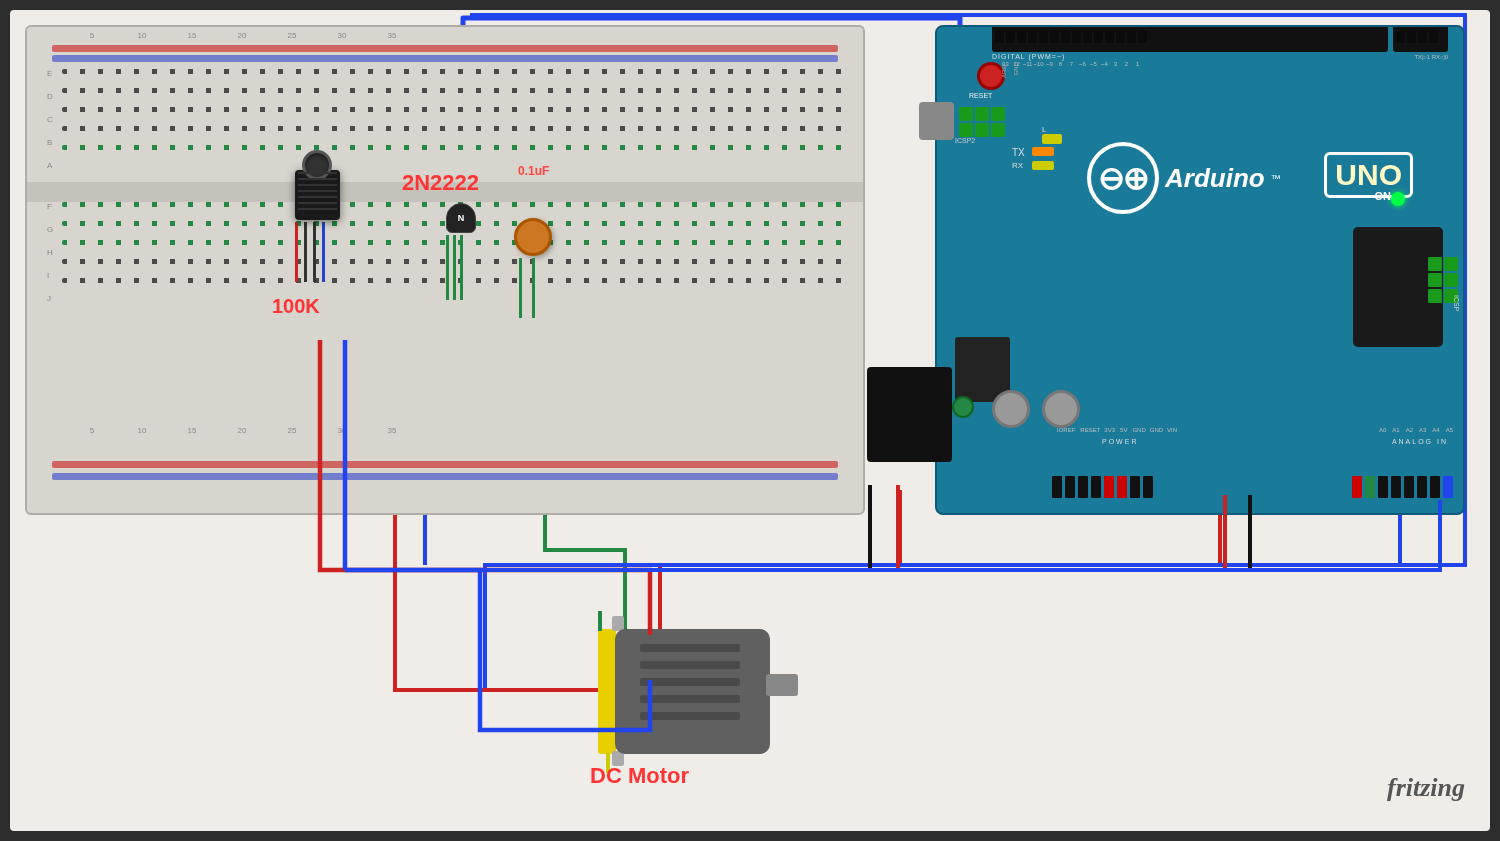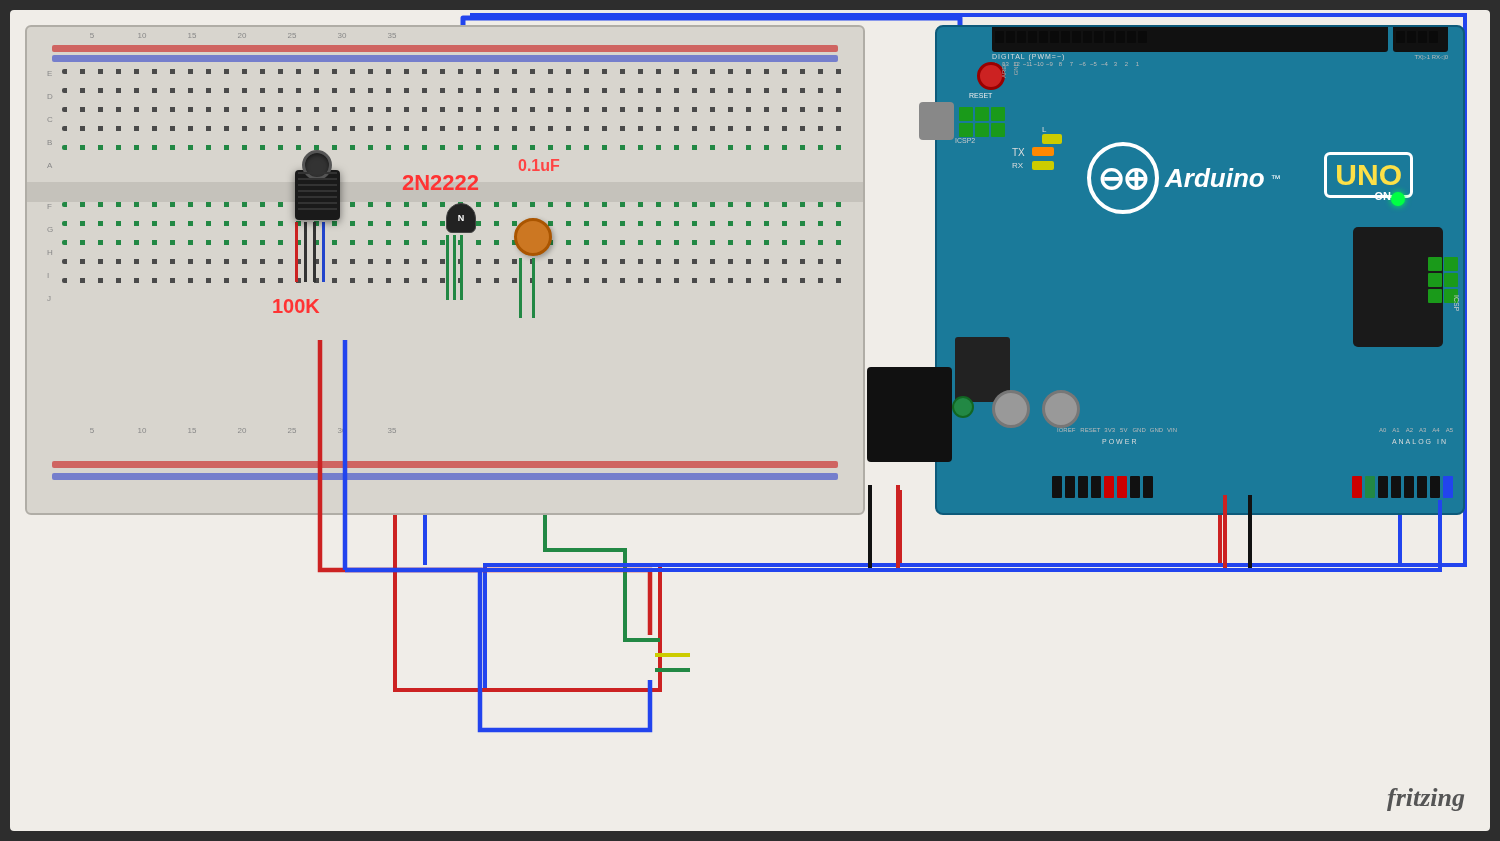--- a/index.html
+++ b/index.html
@@ -213,21 +213,21 @@
 
     <div style="position:absolute; top:208px; left:504px;">
       <div style="width:38px; height:38px; background:#cc7722; border-radius:50%; border:3px solid #aa5500; box-shadow: 2px 2px 5px rgba(0,0,0,0.3);"></div>
 
       <div style="display:flex; gap:10px; margin-top:2px; margin-left:5px;">
         <div style="width:3px; height:60px; background:#228844;"></div>
         <div style="width:3px; height:60px; background:#228844;"></div>
       </div>
     </div>
 
-    <div style="position:absolute; top:147px; left:508px; font-size:16px; font-weight:bold; color:#ff4444; font-family:Arial,sans-serif;">0.1uF</div>
+    <div style="position:absolute; top:154px; left:508px; font-size:12px; font-weight:bold; color:#ff4444; font-family:Arial,sans-serif;">0.1uF</div>
 
     <div class="arduino" style="position:absolute; top:15px; right:25px; width:530px; height:490px;">
 
       <div style="position:absolute; top:0; left:55px; right:75px; height:25px; background:#111; border-radius:0 0 3px 3px; display:flex; gap:2px; padding:4px 3px;">
         <div style="width:9px; height:12px; background:#0a0a0a; border-radius:1px;"></div>
         <div style="width:9px; height:12px; background:#0a0a0a; border-radius:1px;"></div>
         <div style="width:9px; height:12px; background:#0a0a0a; border-radius:1px;"></div>
         <div style="width:9px; height:12px; background:#0a0a0a; border-radius:1px;"></div>
         <div style="width:9px; height:12px; background:#0a0a0a; border-radius:1px;"></div>
         <div style="width:9px; height:12px; background:#0a0a0a; border-radius:1px;"></div>
@@ -296,21 +296,21 @@
       <div style="position:absolute; top:134px; left:75px; font-size:8px; color:#ddd;">RX</div>
 
       <div style="position:absolute; top:115px; left:150px; display:flex; align-items:center; gap:6px;">
         <div style="width:72px; height:72px; border-radius:50%; border:4px solid white; display:flex; align-items:center; justify-content:center; background:transparent;">
           <span style="font-size:32px; color:white; font-weight:bold; letter-spacing:-2px;">⊖⊕</span>
         </div>
         <span style="font-size:26px; color:white; font-style:italic; font-weight:bold;">Arduino</span>
         <span style="font-size:10px; color:white; vertical-align:super;">™</span>
       </div>
 
-      <div style="position:absolute; top:125px; right:50px; font-size:30px; color:#fde047; font-weight:bold; border:3px solid white; border-radius:6px; padding:3px 8px; font-family:Arial Black, sans-serif;">UNO</div>
+      <div style="position:absolute; top:125px; right:50px; font-size:30px; color:#fef9c3; font-weight:bold; border:3px solid white; border-radius:6px; padding:3px 8px; font-family:Arial Black, sans-serif;">UNO</div>
 
       <div style="position:absolute; top:165px; right:58px; width:14px; height:14px; background:#00ff44; border-radius:50%; box-shadow:0 0 6px #00ff44;"></div>
       <div style="position:absolute; top:163px; right:72px; font-size:11px; color:white; font-weight:bold;">ON</div>
 
       <div style="position:absolute; top:200px; right:20px; width:90px; height:120px; background:#1a1a1a; border-radius:5px;"></div>
 
       <div style="position:absolute; top:310px; left:18px; width:55px; height:65px; background:#222; border-radius:3px;"></div>
 
       <div style="position:absolute; bottom:85px; left:55px; display:flex; gap:12px;">
         <div style="width:38px; height:38px; background:#999; border-radius:50%; border:3px solid #777;"></div>
@@ -374,22 +374,46 @@
         <div style="background:#1a9a1a; border-radius:1px;"></div>
         <div style="background:#1a9a1a; border-radius:1px;"></div>
       </div>
       <div style="position:absolute; top:268px; right:3px; font-size:7px; color:#ccc; writing-mode:vertical-rl;">ICSP</div>
 
       <div style="position:absolute; top:75px; left:-18px; width:35px; height:38px; background:#888; border-radius:4px;"></div>
 
       <div style="position:absolute; top:340px; left:-70px; width:85px; height:95px; background:#111; border-radius:4px;"></div>
     </div>
 
-
-    <div style="position:absolute; bottom:18px; right:25px; font-size:26px; color:#555; font-weight:bold; font-style:italic; font-family:Georgia,serif;">fritzing</div>
+    <div style="position:absolute; bottom:50px; left:550px; width:230px; height:170px;">
+
+      <div style="position:absolute; left:38px; top:18px; width:18px; height:125px; background:#e8d000; border-radius:3px 0 0 3px;"></div>
+
+      <div style="position:absolute; left:52px; top:5px; width:12px; height:15px; background:#aaa; border-radius:2px;"></div>
+
+      <div style="position:absolute; left:52px; bottom:15px; width:12px; height:15px; background:#aaa; border-radius:2px;"></div>
+
+      <div style="position:absolute; left:55px; top:18px; width:155px; height:125px; background:#606060; border-radius:10px;">
+
+        <div style="position:absolute; top:15px; left:25px; width:100px; height:8px; background:#4a4a4a; border-radius:2px;"></div>
+        <div style="position:absolute; top:32px; left:25px; width:100px; height:8px; background:#4a4a4a; border-radius:2px;"></div>
+        <div style="position:absolute; top:49px; left:25px; width:100px; height:8px; background:#4a4a4a; border-radius:2px;"></div>
+        <div style="position:absolute; top:66px; left:25px; width:100px; height:8px; background:#4a4a4a; border-radius:2px;"></div>
+        <div style="position:absolute; top:83px; left:25px; width:100px; height:8px; background:#4a4a4a; border-radius:2px;"></div>
+
+        <div style="position:absolute; right:-28px; top:45px; width:32px; height:22px; background:#888; border-radius:3px;"></div>
+      </div>
+
+      <div style="position:absolute; left:38px; top:0px; width:4px; height:20px; background:#228844;"></div>
+      <div style="position:absolute; left:46px; bottom:8px; width:4px; height:20px; background:#cccc00;"></div>
+
+      <div style="position:absolute; bottom:-8px; left:30px; font-size:22px; font-weight:bold; color:#ff3333; white-space:nowrap;">DC Motor</div>
+    </div>
+
+    <div style="position:absolute; bottom:28px; right:25px; font-size:26px; color:#555; font-weight:bold; font-style:italic; font-family:Georgia,serif;">fritzing</div>
 
     <svg style="position:absolute; top:0; left:0; width:100%; height:100%; pointer-events:none;" xmlns="http://www.w3.org/2000/svg">
 
       <polyline points="453,15 453,8 950,8 950,15" fill="none" stroke="#2244ee" stroke-width="5" stroke-linejoin="round"></polyline>
 
       <polyline points="310,330 310,420 310,560 640,560 640,625" fill="none" stroke="#cc2222" stroke-width="4.5"></polyline>
 
       <polyline points="335,330 335,420 335,560" fill="none" stroke="#2244ee" stroke-width="4.5"></polyline>
       <polyline points="335,560 470,560 470,570 470,680 470,700" fill="none" stroke="#2244ee" stroke-width="4.5"></polyline>
 

